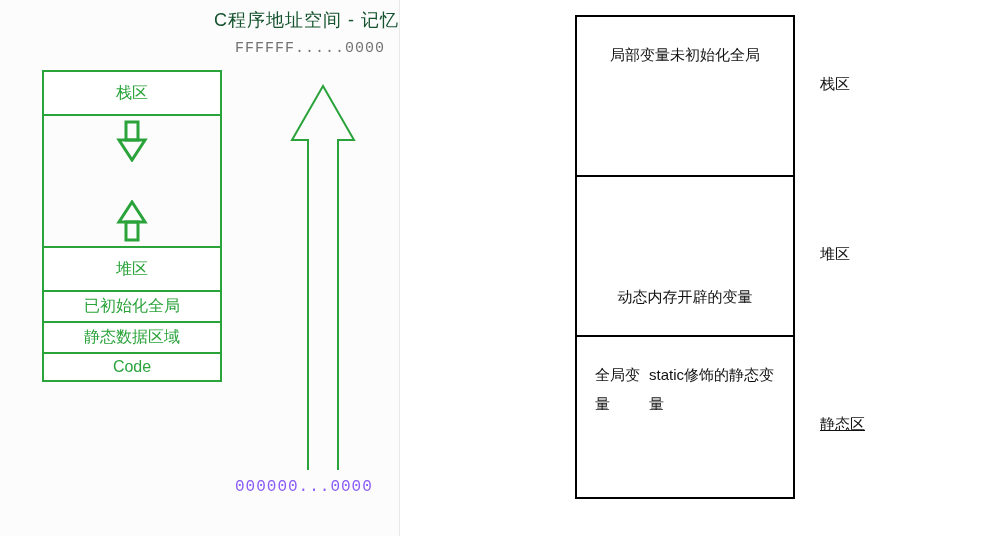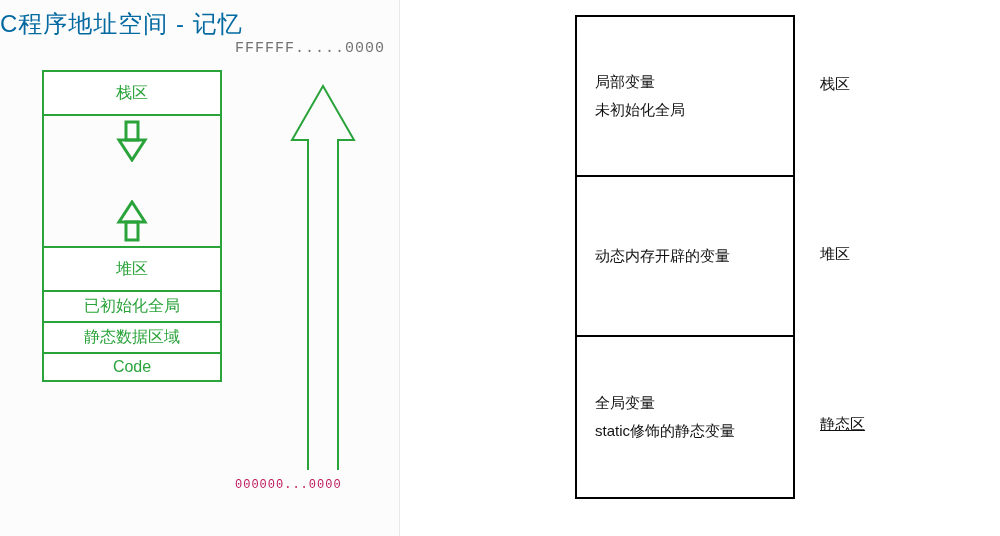--- a/index.html
+++ b/index.html
@@ -13,23 +13,23 @@
   }
   
   .left-pane {
     position: relative;
     width: 400px;
     height: 536px;
     background: #fcfcfc;
     border-right: 1px solid #e9e9e9;
   }
   .left-title {
-    color: #0369a1;
-    font-size: 24px;
-    text-align: left;
+    color: #14532d;
+    font-size: 18px;
+    text-align: right;
     padding-top: 8px;
     letter-spacing: 1px;
   }
   .mem-stack {
     position: absolute;
     left: 42px;
     top: 70px;
     width: 180px;
   }
   .mem-box {
@@ -59,23 +59,23 @@
     top: 40px;
     color: #737373;
     font-family: Liberation Mono, monospace;
     font-size: 15px;
     letter-spacing: 1px;
   }
   .addr-low {
     position: absolute;
     left: 235px;
     top: 478px;
-    color: #be185d;
+    color: #8b5cf6;
     font-family: "Courier New", monospace;
-    font-size: 12px;
+    font-size: 16px;
     letter-spacing: 1px;
   }
   .big-arrow {
     position: absolute;
     left: 288px;
     top: 80px;
   }
   
   .right-pane {
     flex: 1;
@@ -91,21 +91,21 @@
     flex-direction: column;
   }
   .rt-row {
     border-bottom: 2px solid #000;
     padding: 24px 18px;
     font-size: 15px;
     line-height: 1.9;
     color: #111;
     min-height: 160px;
     display: flex;
-    flex-direction: column;
+    flex-direction: row;
     justify-content: center;
   }
   .rt-row:last-child { border-bottom: none; }
   .rt-label {
     position: absolute;
     left: 420px;
     font-size: 15px;
     color: #111;
   }
 </style>
@@ -143,21 +143,21 @@
 
   <div class="addr-low">000000...0000</div>
 </div>
 
 <div class="right-pane">
   <div class="rt-table">
     <div class="rt-row">
       <div>局部变量</div>
       <div>未初始化全局</div>
     </div>
-    <div class="rt-row" style="justify-content:center;">
+    <div class="rt-row" style="justify-content:center;align-items:flex-end;">
       <div>动态内存开辟的变量</div>
     </div>
     <div class="rt-row">
       <div>全局变量</div>
       <div>static修饰的静态变量</div>
     </div>
   </div>
   <div class="rt-label" style="top:75px;">栈区</div>
   <div class="rt-label" style="top:245px;">堆区</div>
   <div class="rt-label" style="top:415px;text-decoration:underline;">静态区</div>

